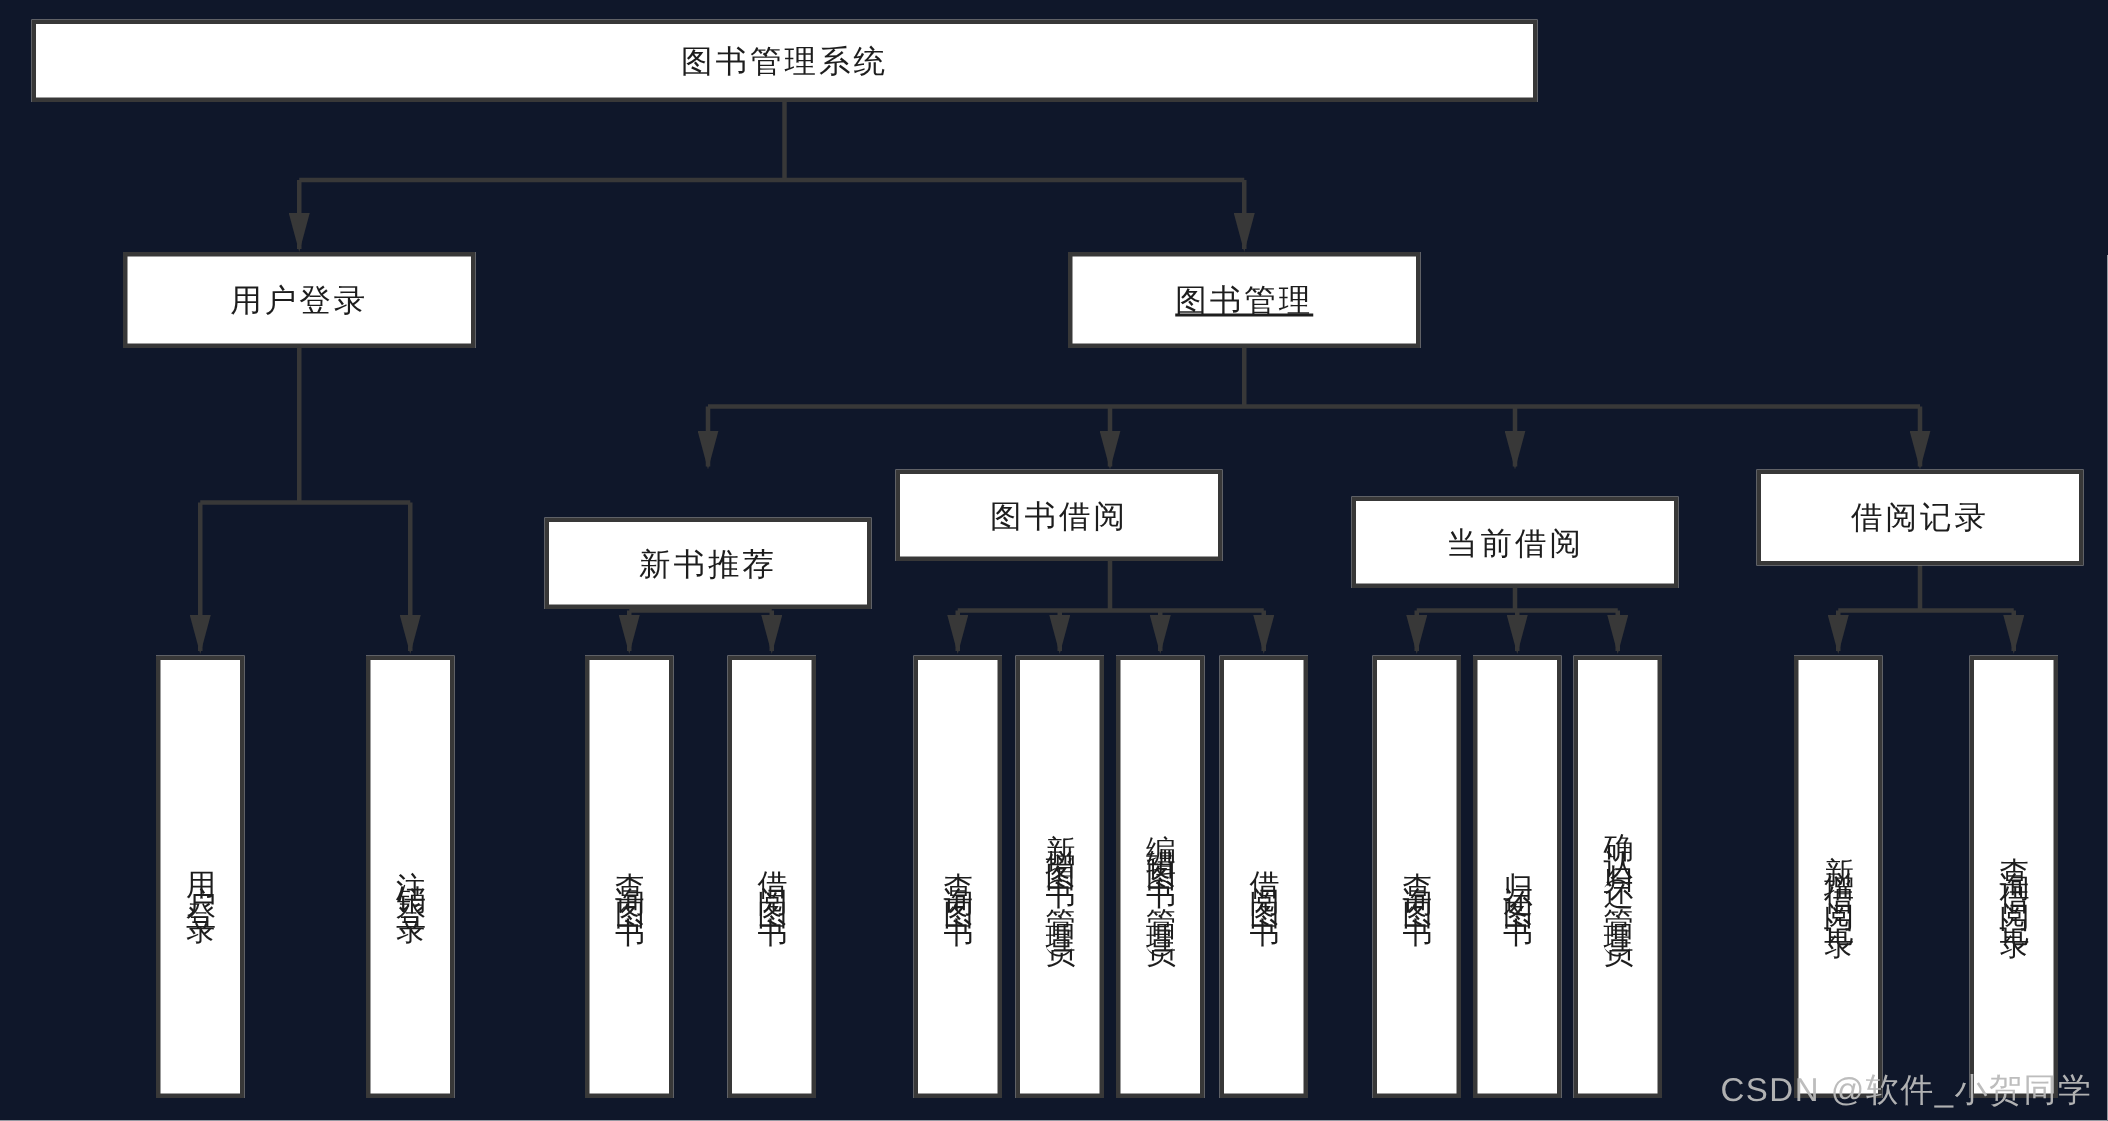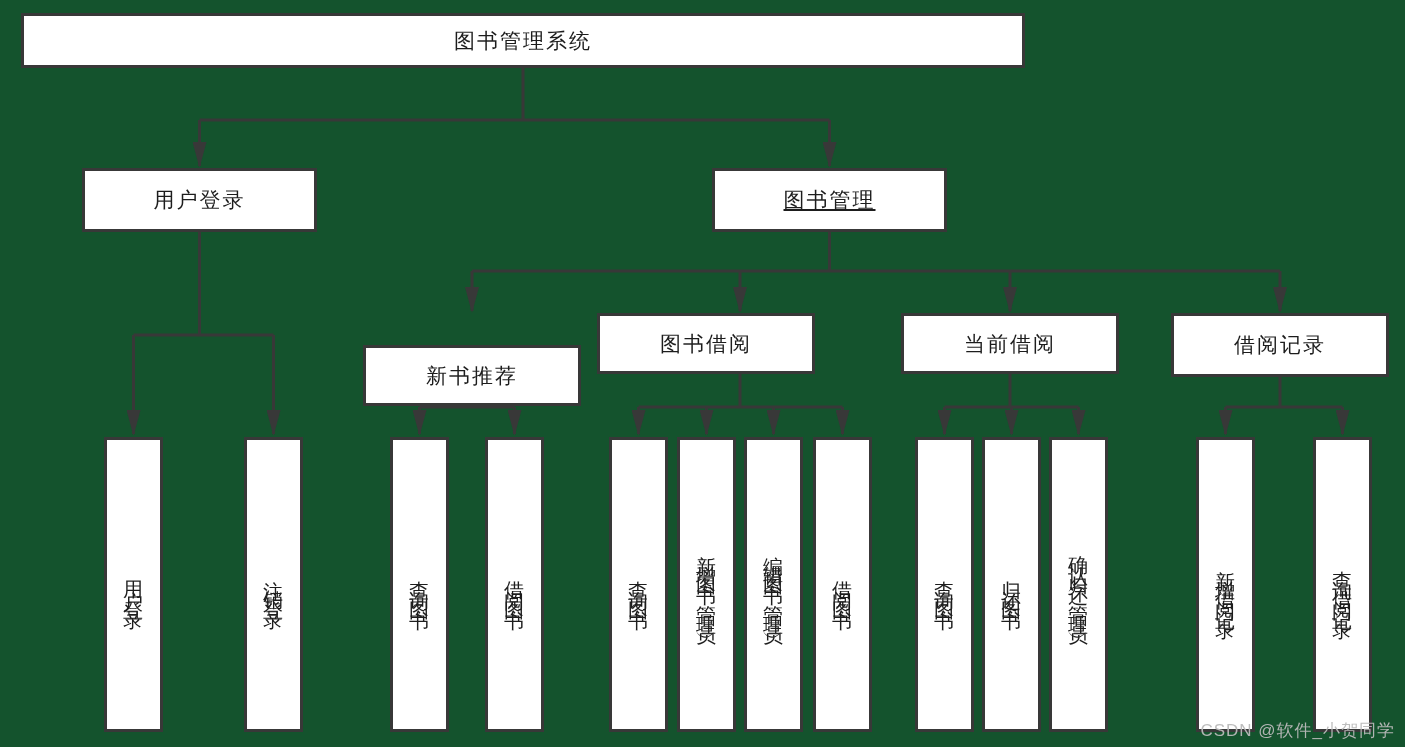--- a/index.html
+++ b/index.html
@@ -1,19 +1,19 @@
 <!DOCTYPE html>
 <html><head>
 <meta charset="utf-8">
 <style>
   html,body{margin:0;padding:0;background:#ffffff;}
   .stage{
     position:relative;
     width:1405px;height:747px;
-    background:#14532d;
+    background:#0f172a;
     font-family:"Liberation Sans","DejaVu Sans",sans-serif;
     overflow:hidden;
   }
   .connectors{position:absolute;left:0;top:0;z-index:1;}
   .node{
     position:absolute;
     box-sizing:border-box;
     background:#ffffff;
     border:3px solid #383838;
     display:grid;
@@ -32,21 +32,21 @@
     font-size:20px;
     letter-spacing:10px;
     line-height:1;
     white-space:nowrap;
   }
   .watermark{
     position:absolute;
     right:10px;
     bottom:5px;
     z-index:3;
-    font-size:17px;
+    font-size:22px;
     color:rgba(185,185,185,0.95);
     letter-spacing:1px;
     white-space:nowrap;
   }
 </style>
 </head>
 <body>
 
 <div class="stage">
 
@@ -110,21 +110,21 @@
   <div class="node" style="left:712px;top:168px;width:235px;height:64px;text-decoration:underline;">
     <span class="h-label">图书管理</span>
   </div>
 
   <div class="node" style="left:363px;top:313px;width:218px;height:61px;margin-top:32px;">
     <span class="h-label">新书推荐</span>
   </div>
   <div class="node" style="left:597px;top:313px;width:218px;height:61px;">
     <span class="h-label">图书借阅</span>
   </div>
-  <div class="node" style="left:901px;top:313px;width:218px;height:61px;">
+  <div class="node" style="left:901px;top:331px;width:218px;height:61px;">
     <span class="h-label">当前借阅</span>
   </div>
   <div class="node" style="left:1171px;top:313px;width:218px;height:64px;">
     <span class="h-label">借阅记录</span>
   </div>
 
   <div class="node" style="left:104px;top:437px;width:59px;height:295px;">
     <span class="v-label">用户登录</span>
   </div>
   <div class="node" style="left:244px;top:437px;width:59px;height:295px;">

